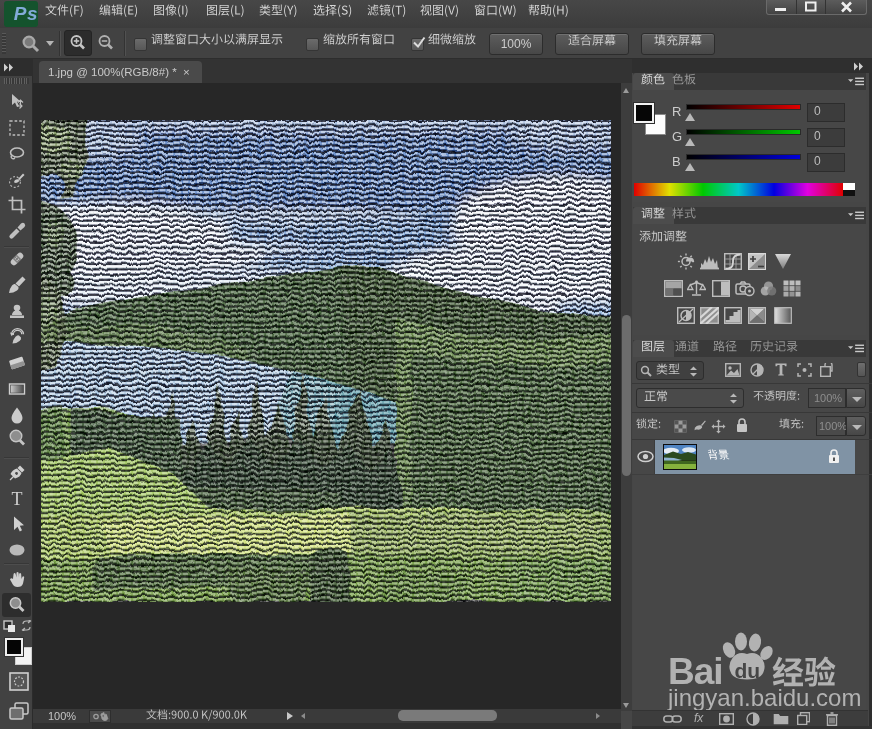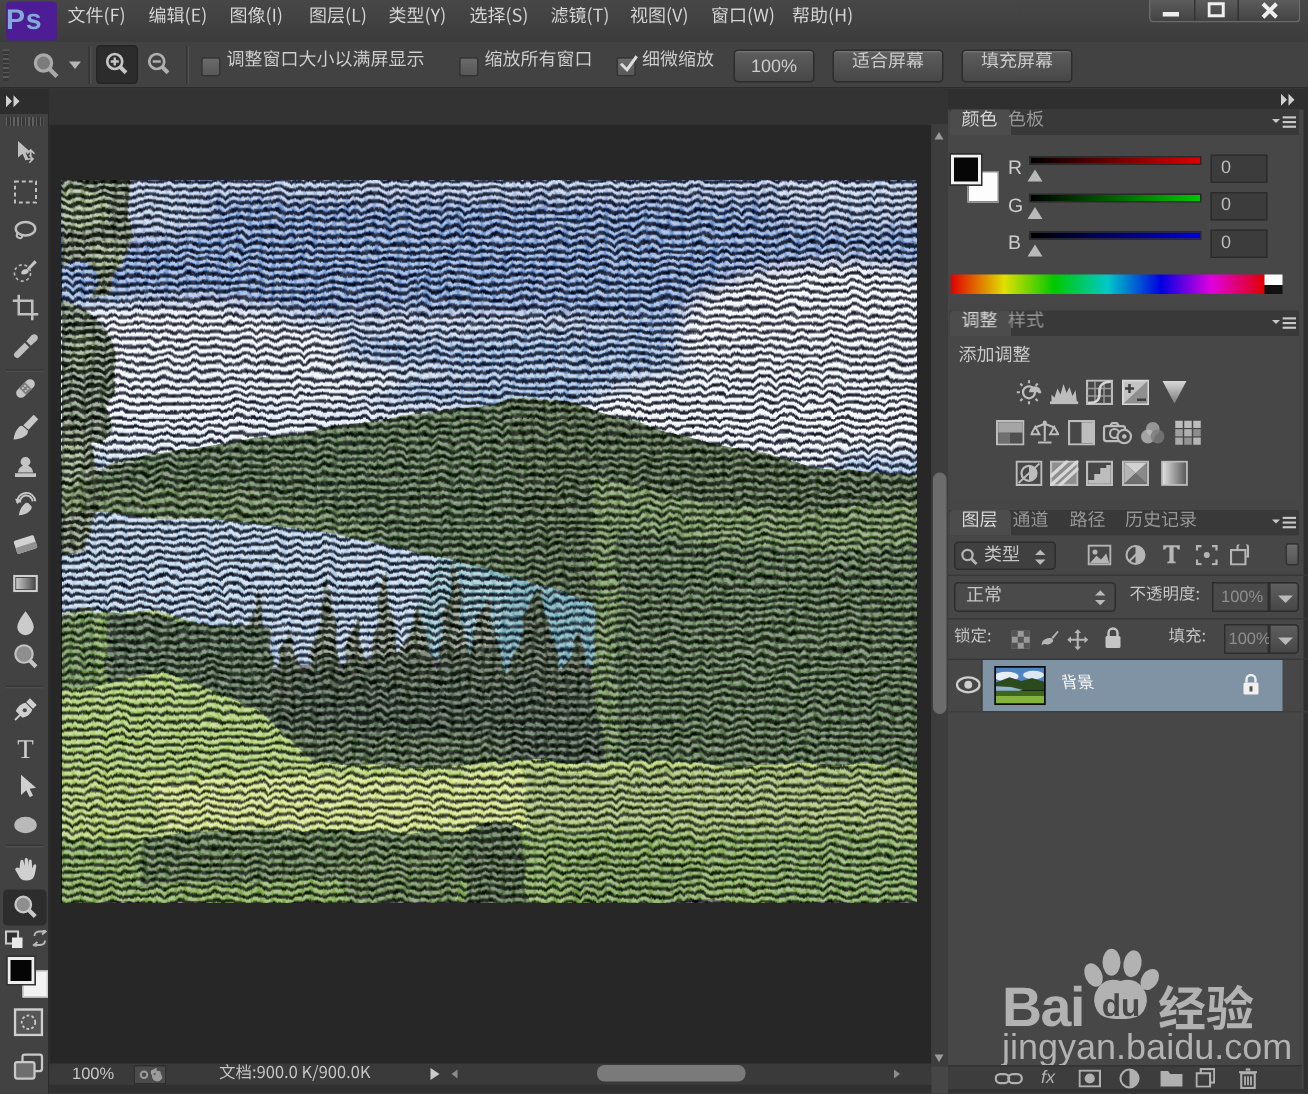--- a/index.html
+++ b/index.html
@@ -4,23 +4,23 @@
 <style>
 * { margin:0; padding:0; box-sizing:border-box; }
 html,body { width:872px; height:729px; overflow:hidden; background:#464646;
   font-family:"Liberation Sans", sans-serif; }
 #page { position:relative; width:872px; height:729px; }
 .abs { position:absolute; }
 
 
 #menubar { left:0; top:0; width:872px; height:28px;
   background:linear-gradient(#474747,#3c3c3c); }
-#pslogo { left:4px; top:1px; width:34px; height:26px; background:#4c1d95;
+#pslogo { left:4px; top:1px; width:34px; height:26px; background:#14532d;
   border-radius:3px; color:#82abd8; font-weight:bold; font-size:19px;
-  text-align:left; line-height:25px; letter-spacing:0.5px; }
+  text-align:right; line-height:25px; letter-spacing:0.5px;font-style:italic; }
 .menu { position:absolute; top:0; height:28px; line-height:28px;
   color:#d6d6d6; font-size:12px; white-space:nowrap; }
 #winbtns { left:766px; top:0; width:101px; height:15px; display:flex;
   background:linear-gradient(#5c5c5c,#434343); border:1px solid #6a6a6a;
   border-top:none; border-radius:0 0 3px 3px; }
 #winbtns div { flex:1; color:#efefef; text-align:center; font-size:10px;
   line-height:13px; font-weight:bold; border-right:1px solid #333; }
 #winbtns div:last-child { border-right:none; flex:1.4; }
 
 
@@ -455,20 +455,21 @@
       <circle cx="10" cy="9.5" r="4.5" fill="none" stroke="#cccccc" stroke-width="1.2" stroke-dasharray="1.8 1.5"></circle>
     </svg>
 
     <svg class="abs" style="left:8px;top:702px" width="23" height="20" viewBox="0 0 23 20">
       <rect x="7" y="1" width="13" height="11" rx="1.5" fill="#424242" stroke="#c9c9c9" stroke-width="1.5"></rect>
       <rect x="2" y="6" width="13" height="11" rx="1.5" fill="#6e6e6e" stroke="#c9c9c9" stroke-width="1.5"></rect>
     </svg>
   </div>
 
   <div id="tabbar" class="abs"></div>
+  <div id="doctab" class="abs">1.jpg @ 100%(RGB/8#) * &nbsp;×</div>
   <div id="paste" class="abs"></div>
   <div id="canvasimg" class="abs"><svg width="570" height="482" viewBox="0 0 570 482">
     <defs>
       <linearGradient id="sky" x1="0" y1="0" x2="0" y2="1">
         <stop offset="0" stop-color="#2a57ab"></stop>
         <stop offset="0.45" stop-color="#4a80c4"></stop>
         <stop offset="1" stop-color="#97bade"></stop>
       </linearGradient>
       <filter id="soft" x="-30%" y="-30%" width="160%" height="160%">
         <feGaussianBlur stdDeviation="5"></feGaussianBlur>

